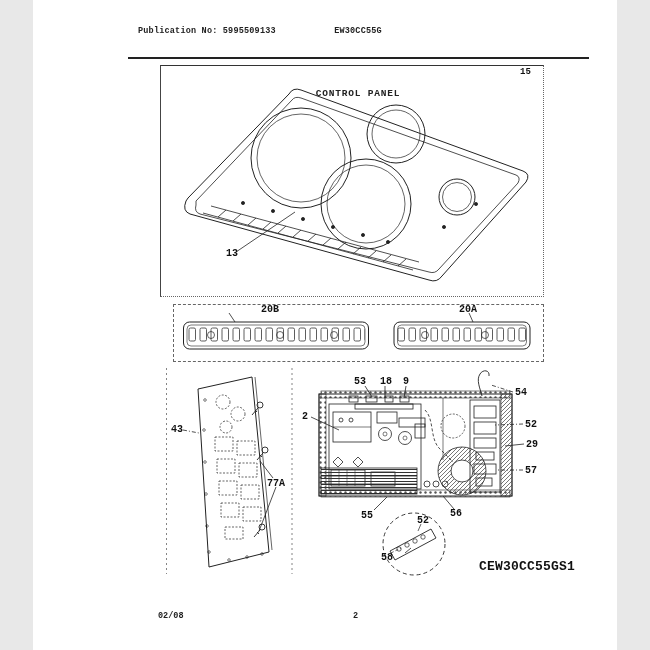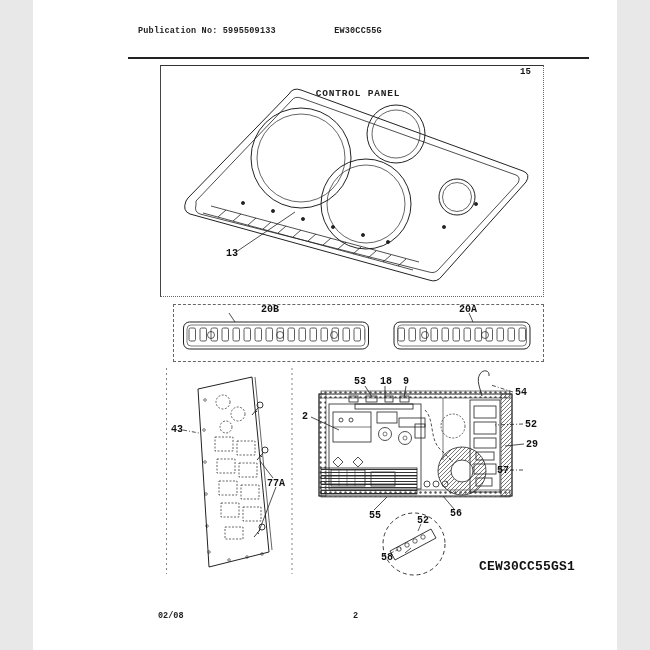--- a/index.html
+++ b/index.html
@@ -253,22 +253,22 @@
   <span class="txt callout" style="left:426px;top:304px;">20A</span>
   <span class="txt callout" style="left:138px;top:424px;">43</span>
   <span class="txt callout" style="left:234px;top:478px;">77A</span>
   <span class="txt callout" style="left:269px;top:411px;">2</span>
   <span class="txt callout" style="left:321px;top:376px;">53</span>
   <span class="txt callout" style="left:347px;top:376px;">18</span>
   <span class="txt callout" style="left:370px;top:376px;">9</span>
   <span class="txt callout" style="left:482px;top:387px;">54</span>
   <span class="txt callout" style="left:492px;top:419px;">52</span>
   <span class="txt callout" style="left:493px;top:439px;">29</span>
-  <span class="txt callout" style="left:464px;top:465px;">57</span>
-  <span class="txt callout" style="left:336px;top:510px;">55</span>
+  <span class="txt callout" style="left:492px;top:465px;">57</span>
+  <span class="txt callout" style="left:328px;top:510px;">55</span>
   <span class="txt callout" style="left:417px;top:508px;">56</span>
   <span class="txt callout" style="left:384px;top:515px;">52</span>
   <span class="txt callout" style="left:348px;top:552px;">58</span>
 
   <span class="txt drawid" style="left:446px;top:559px;">CEW30CC55GS1</span>
 
   <span class="txt ftr" style="left:113px;top:611px;margin-left:12px;">02/08</span>
   <span class="txt ftr" style="left:320px;top:611px;">2</span>
 
 </div>

